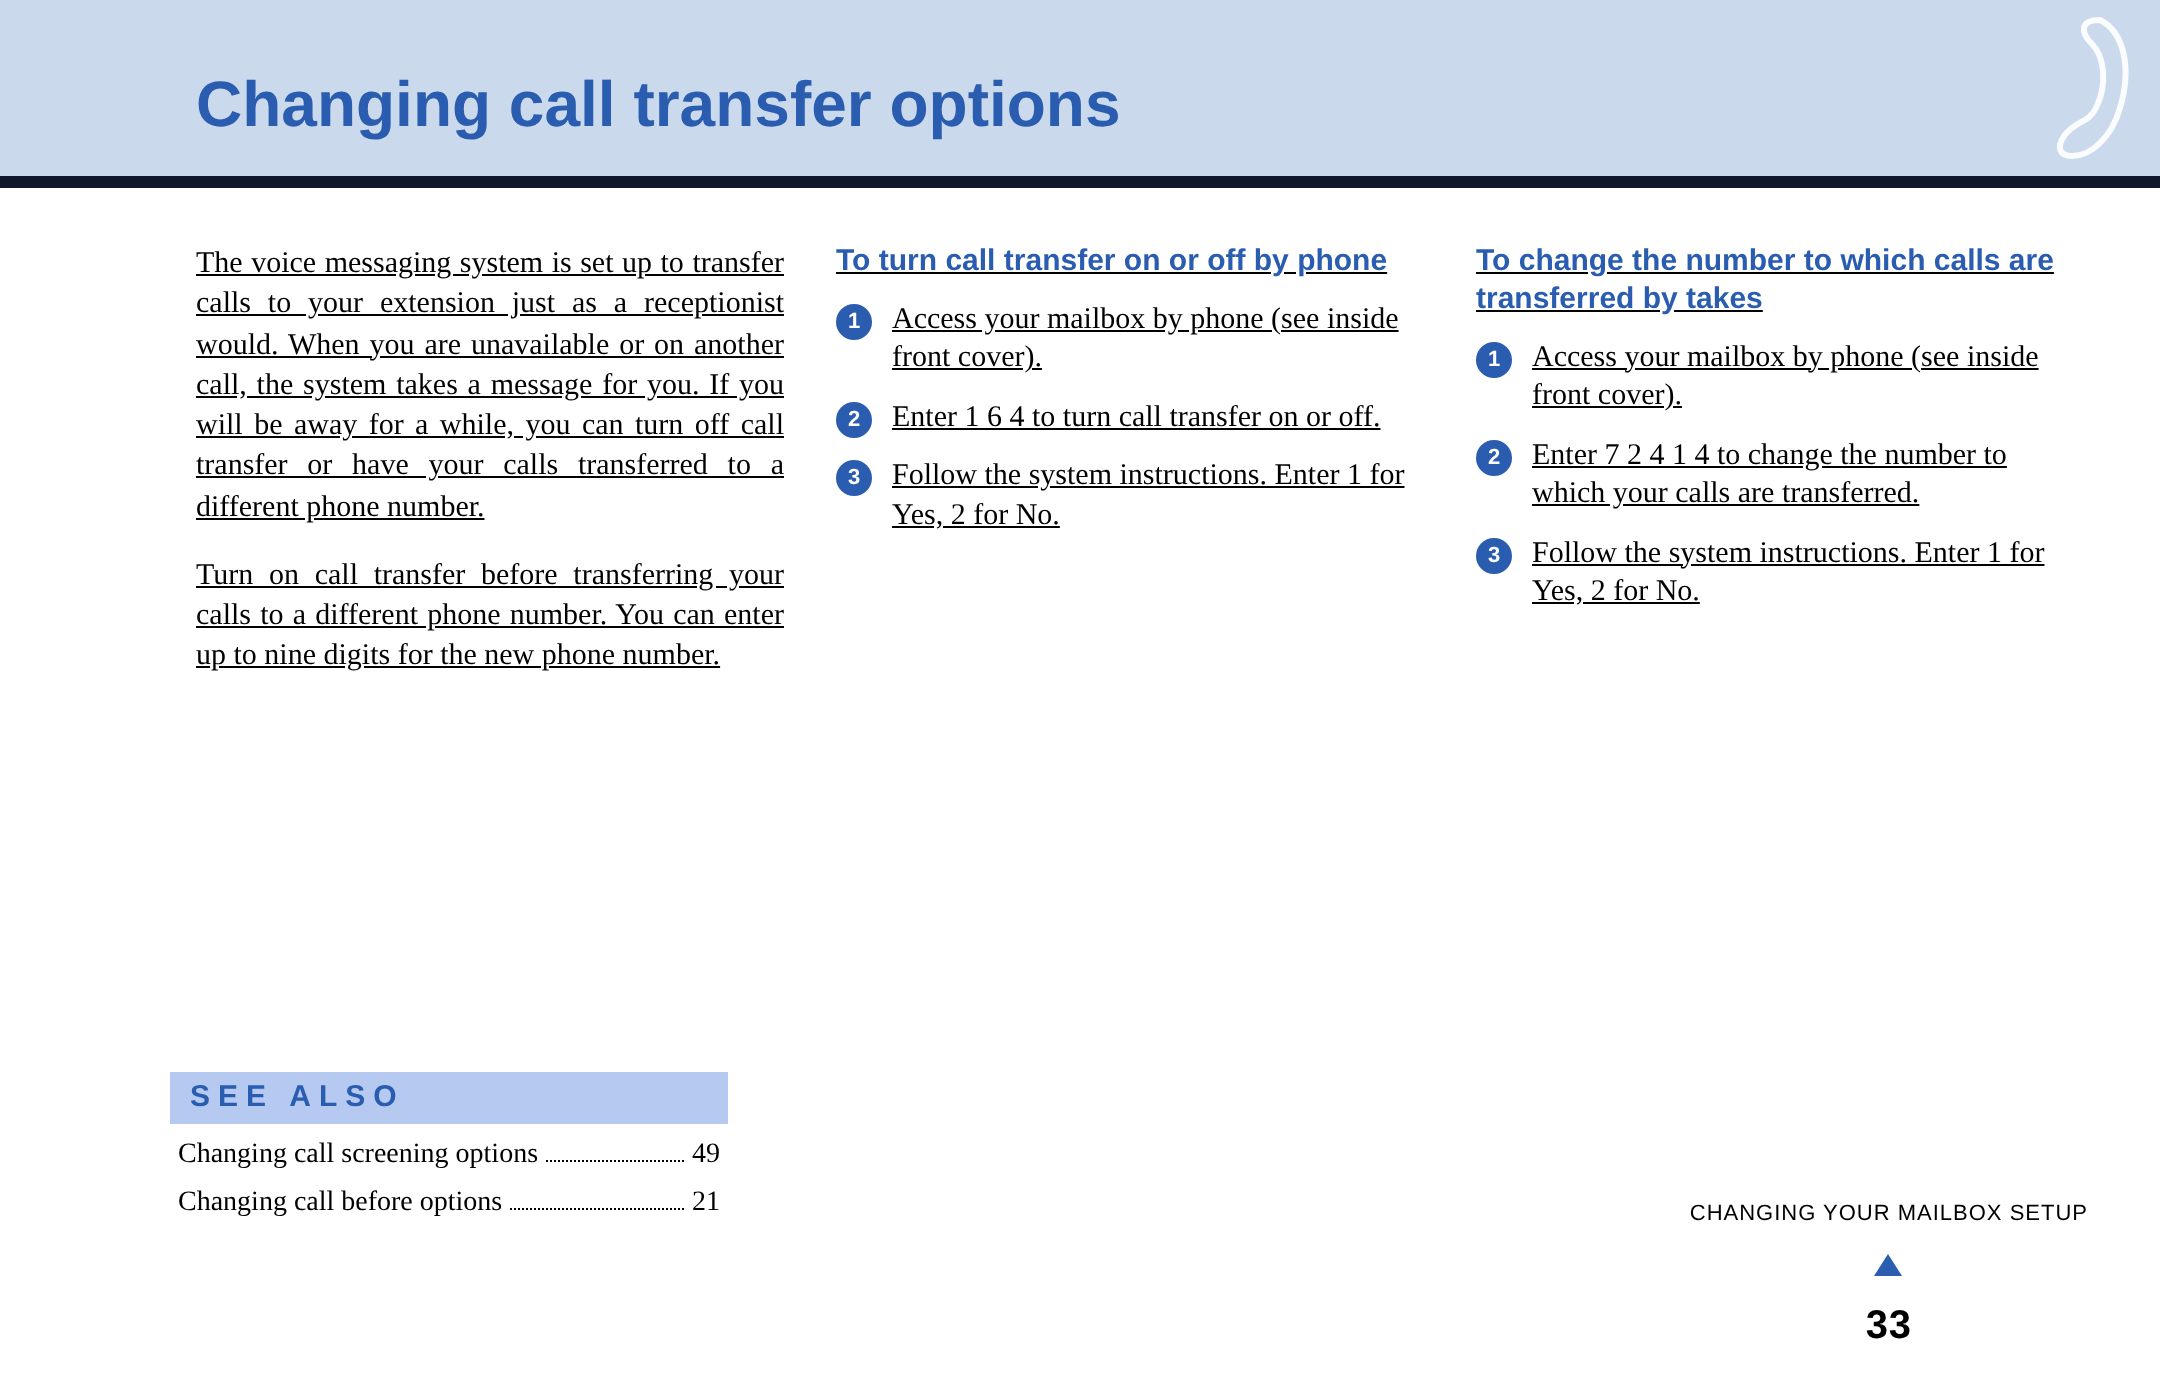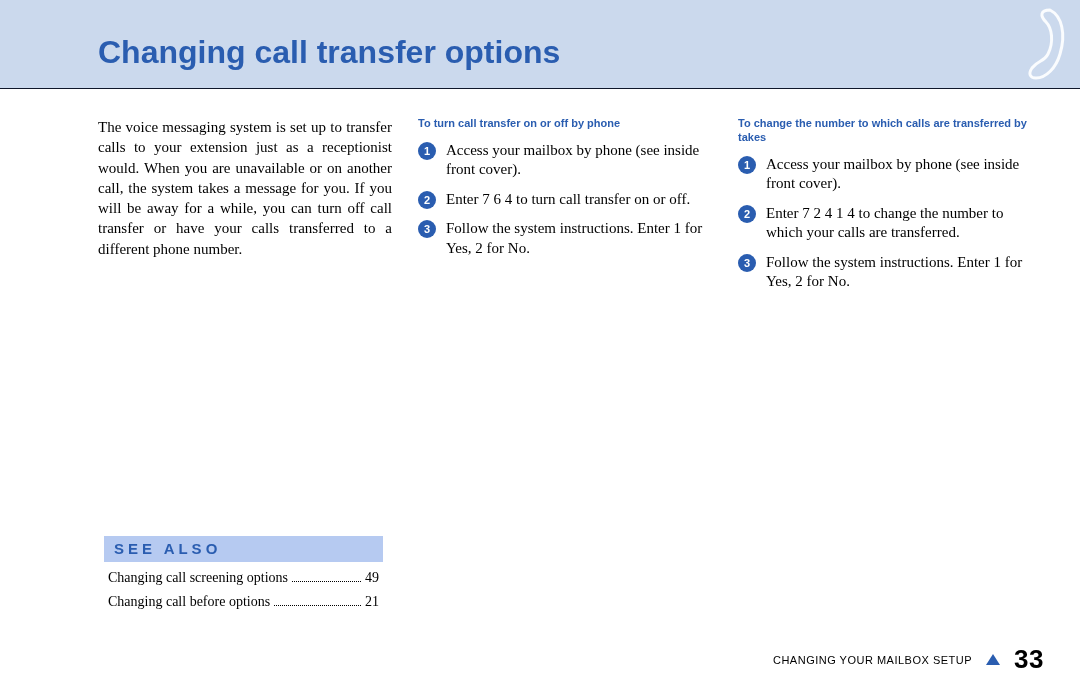--- a/index.html
+++ b/index.html
@@ -11,21 +11,21 @@
     font-family: Georgia, "Times New Roman", serif;
     font-size: 15px;
     color: #000;
     position: relative;
     overflow: hidden;
   }
   .header-band {
     background: #cbd9ed;
     width: 100%;
     height: 88px;
-    border-bottom: 1px solid #0f172a;
+    border-bottom: 6px solid #0f172a;
     position: relative;
   }
   .page-title {
     font-family: Arial, Helvetica, sans-serif;
     font-weight: bold;
     font-size: 32px;
     color: #2a5db0;
     position: absolute;
     left: 98px;
     top: 34px;
@@ -35,33 +35,34 @@
     right: 10px;
     top: 4px;
   }
   .phone-watermark svg { display:block; }
 
   .columns {
     display: flex;
     gap: 26px;
     padding: 28px 48px 0 98px;
     align-items: flex-start;
+    text-decoration: underline;
   }
   .col {
     flex: 1 1 0;
   }
   .intro p {
     margin: 0 0 14px 0;
     line-height: 1.35;
     text-align: justify;
   }
   .sub-head {
     font-family: Arial, Helvetica, sans-serif;
     font-weight: bold;
-    font-size: 11px;
+    font-size: 15px;
     color: #2a5db0;
     margin: 0 0 10px 0;
     line-height: 1.25;
   }
   .steps {
     list-style: none;
     padding: 0;
     margin: 0;
   }
   .steps li {
@@ -81,21 +82,21 @@
     border-radius: 50%;
     font-family: Arial, Helvetica, sans-serif;
     font-weight: bold;
     font-size: 11px;
     text-align: center;
     line-height: 18px;
   }
 
   .see-also-wrap {
     position: absolute;
-    left: 104px;
+    left: 85px;
     top: 536px;
     width: 279px;
   }
   .see-also-bar {
     background: #b6caf1;
     padding: 4px 10px;
     margin-bottom: 6px;
   }
   .see-also-bar span {
     font-family: Arial, Helvetica, sans-serif;
@@ -127,64 +128,66 @@
   .footer {
     position: absolute;
     right: 36px;
     bottom: 18px;
     font-family: Arial, Helvetica, sans-serif;
     font-size: 11px;
     letter-spacing: 0.5px;
     display: flex;
     align-items: center;
     gap: 14px;
+    flex-direction: column;
   }
   .footer .section-name {
     text-transform: uppercase;
   }
   .footer .tri {
     width: 0; height: 0;
     border-left: 7px solid transparent;
     border-right: 7px solid transparent;
     border-bottom: 11px solid #2a5db0;
     display: inline-block;
   }
   .footer .pgn {
-    font-size: 26px;
+    font-size: 20px;
     font-weight: bold;
   }
 </style>
 </head>
 <body>
 
 <div class="header-band">
   <div class="page-title">Changing call transfer options</div>
   <div class="phone-watermark">
     <svg width="60" height="80" viewBox="0 0 60 80">
       <path d="M40 6 C52 12 56 30 50 50 C46 64 36 74 26 74 C20 74 18 70 22 64 C28 56 34 58 38 50 C44 38 42 24 36 18 C30 12 30 6 40 6 Z" fill="none" stroke="#ffffff" stroke-width="3" stroke-linejoin="round" opacity="0.9"></path>
     </svg>
   </div>
 </div>
 
 <div class="columns">
 
   <div class="col intro">
     <p>The voice messaging system is set up to transfer calls to your extension just as a receptionist would. When you are unavailable or on another call, the sys­tem takes a message for you. If you will be away for a while, you can turn off call transfer or have your calls transferred to a different phone number.</p>
+    <p>Turn on call transfer before transferring your calls to a different phone number. You can enter up to nine digits for the new phone number.</p>
   </div>
 
   <div class="col">
     <div class="sub-head">To turn call transfer on or off by phone</div>
     <ul class="steps">
       <li>
         <span class="step-num">1</span>
         <span>Access your mailbox by phone (see inside front cover).</span>
       </li>
       <li>
         <span class="step-num">2</span>
-        <span>Enter 7 6 4 to turn call transfer on or off.</span>
+        <span>Enter 1 6 4 to turn call transfer on or off.</span>
       </li>
       <li>
         <span class="step-num">3</span>
         <span>Follow the system instructions. Enter 1 for Yes, 2 for No.</span>
       </li>
     </ul>
   </div>
 
   <div class="col">
     <div class="sub-head">To change the number to which calls are transferred by takes</div>

